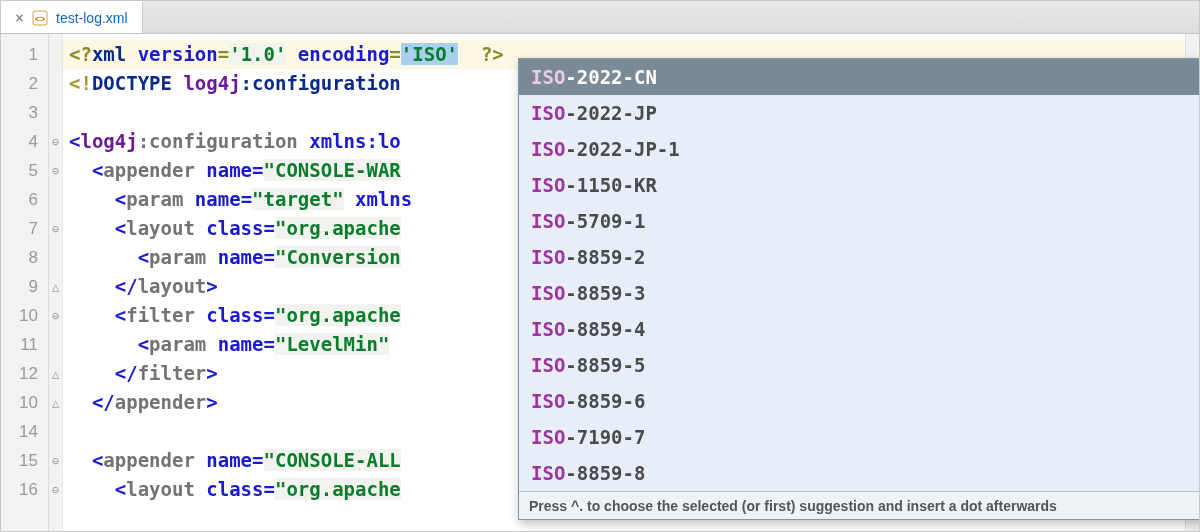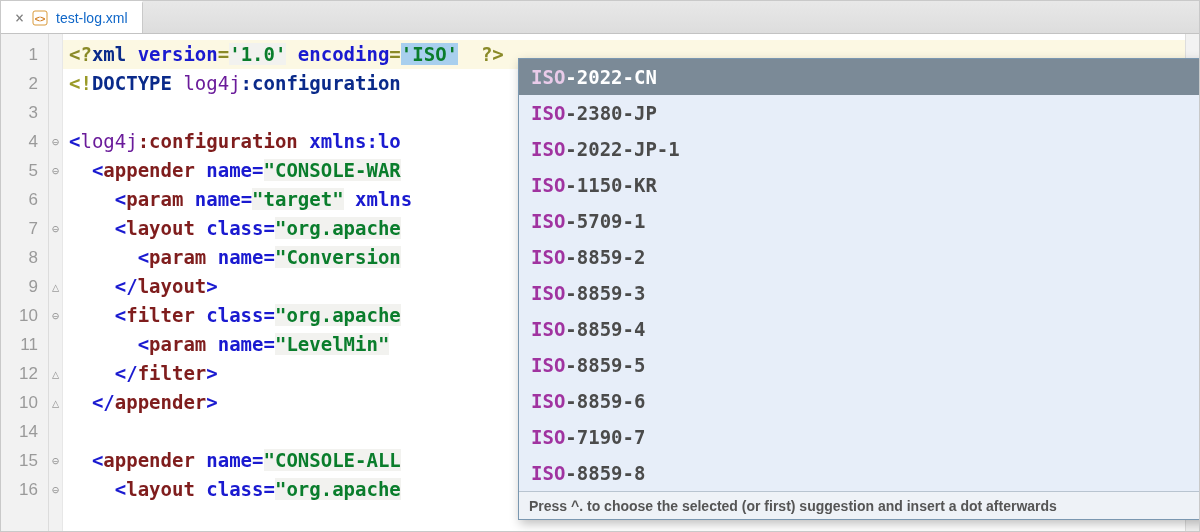--- a/index.html
+++ b/index.html
@@ -16,23 +16,23 @@
   .gutter { width: 48px; background: #f2f2f2; border-right: 1px solid #dcdcdc; padding-top: 6px; }
   .gutter .ln { height: 29px; line-height: 29px; text-align: right; padding-right: 10px; color: #9a9a9a; font-size: 17px; font-family: "Segoe UI",Arial,sans-serif; }
   .fold { width: 14px; background: #f2f2f2; border-right: 1px solid #e7e7e7; padding-top: 6px; }
   .fold .m { height: 29px; display:flex; align-items:center; justify-content:center; color:#9a9a9a; font-size:12px;}
   .code { flex: 1; padding-top: 6px; position: relative; font-size: 19px; font-weight: bold; }
   .row { height: 29px; line-height: 29px; white-space: pre; padding-left: 6px; }
   .row.hl { background: #fcf8e3; }
 
   .t-pi     { color: #8a8a28; }
   .t-kw     { color: #0a2a8a; font-weight: bold; }
-  .t-tag    { color: #7f1d1d; font-weight: bold; }
+  .t-tag    { color: #737373; font-weight: bold; }
   .t-attr   { color: #1a1ad0; font-weight: bold; }
-  .t-ns     { color: #6a1b9a; font-weight: normal; }
+  .t-ns     { color: #6a1b9a; font-weight: bold; }
   .t-str    { color: #0a7d2c; font-weight: bold; background:#f2f2ef; }
   .t-strhl  { color: #0a7d2c; font-weight: bold; background:#a8cfee; }
   .t-punc   { color: #1a1ad0; }
   .t-doct   { color: #9a9a28; }
 
   .popup { position: absolute; left: 455px; top: 24px; width: 735px; background: #e7eef9; border: 1px solid #7a97b0; box-shadow: 2px 4px 10px rgba(0,0,0,.25); display:flex; flex-direction:column; }
   .popup .items { flex: 1 1 auto; overflow: hidden; }
   .popup .item { height: 36px; line-height: 36px; padding: 0 12px; font-size: 19px; font-weight: bold; color:#4b4b4b; cursor: pointer; }
   .popup .item .match { color: #a033a0; }
   .popup .item.sel { background: #7b8a97; color: #fff; }
@@ -111,21 +111,21 @@
         <div class="row"><span>    </span><span class="t-punc">&lt;</span><span class="t-tag">filter </span><span class="t-attr">class</span><span class="t-punc">=</span><span class="t-str">"org.apache</span></div>
         <div class="row"><span>      </span><span class="t-punc">&lt;</span><span class="t-tag">param </span><span class="t-attr">name</span><span class="t-punc">=</span><span class="t-str">"LevelMin"</span><span> </span></div>
         <div class="row"><span>    </span><span class="t-punc">&lt;/</span><span class="t-tag">filter</span><span class="t-punc">&gt;</span></div>
         <div class="row"><span>  </span><span class="t-punc">&lt;/</span><span class="t-tag">appender</span><span class="t-punc">&gt;</span></div>
         <div class="row"></div>
         <div class="row"><span>  </span><span class="t-punc">&lt;</span><span class="t-tag">appender </span><span class="t-attr">name</span><span class="t-punc">=</span><span class="t-str">"CONSOLE-ALL</span></div>
         <div class="row"><span>    </span><span class="t-punc">&lt;</span><span class="t-tag">layout </span><span class="t-attr">class</span><span class="t-punc">=</span><span class="t-str">"org.apache</span></div>
         <div class="popup">
         <div class="items" id="popitems">
             <div class="item sel"><span class="match">ISO</span><span>-2022-CN</span></div>
-            <div class="item"><span class="match">ISO</span><span>-2380-JP</span></div>
+            <div class="item"><span class="match">ISO</span><span>-2022-JP</span></div>
             <div class="item"><span class="match">ISO</span><span>-2022-JP-1</span></div>
             <div class="item"><span class="match">ISO</span><span>-1150-KR</span></div>
             <div class="item"><span class="match">ISO</span><span>-5709-1</span></div>
             <div class="item"><span class="match">ISO</span><span>-8859-2</span></div>
             <div class="item"><span class="match">ISO</span><span>-8859-3</span></div>
             <div class="item"><span class="match">ISO</span><span>-8859-4</span></div>
             <div class="item"><span class="match">ISO</span><span>-8859-5</span></div>
             <div class="item"><span class="match">ISO</span><span>-8859-6</span></div>
             <div class="item"><span class="match">ISO</span><span>-7190-7</span></div>
             <div class="item"><span class="match">ISO</span><span>-8859-8</span></div>

